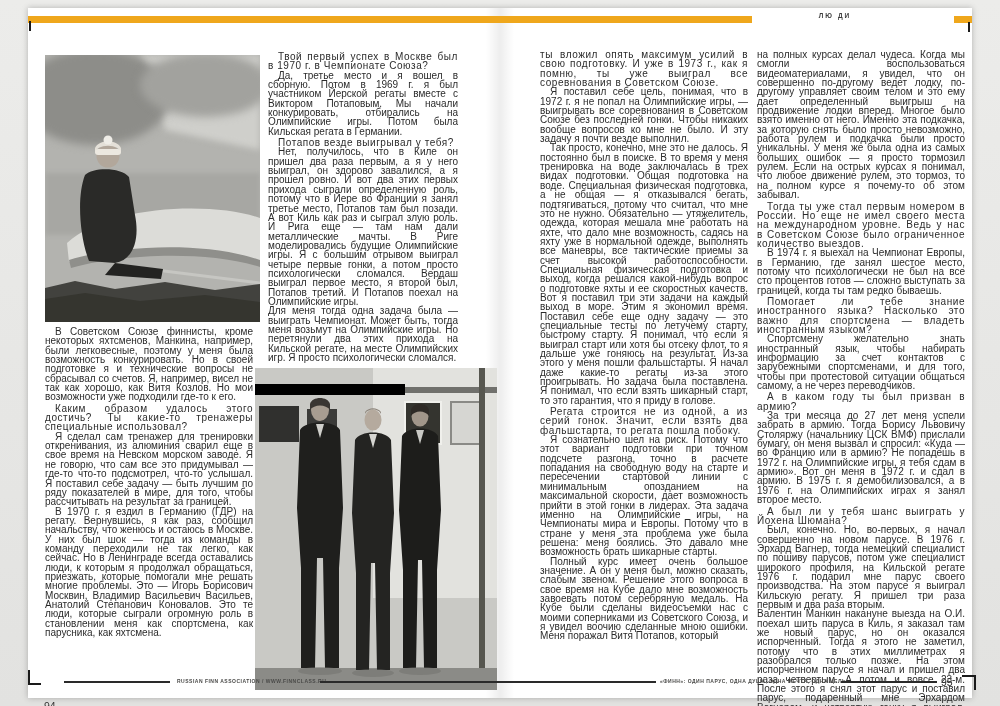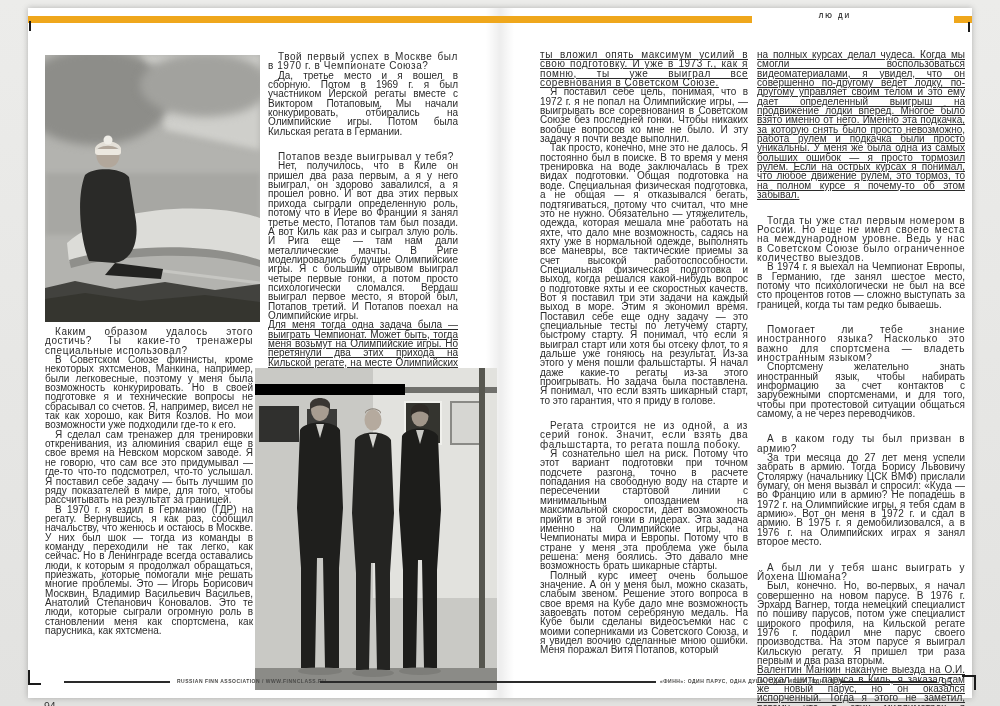--- a/index.html
+++ b/index.html
@@ -24,22 +24,22 @@
   .photo-left  { left:45px;  top:55px;  width:215px; height:267px; }
   .photo-right { left:255px; top:368px; width:242px; height:322px; }
 
   .col { position:absolute; color:#2b2b2b; font-size:10px; line-height:9.35px; }
   .col-l1 { left:45px;  top:327px; width:208px; height:340px; }
   .col-l2 { left:268px; top:52px;  width:190px; height:312px; }
   .col-r1 { left:540px; top:50px;  width:208px; height:618px; }
   .col-r2 { left:757px; top:50px;  width:208px; height:618px; }
   .para { margin:0; text-align:justify; text-indent:10px; }
   .para.q, .para.qc { letter-spacing:.55px; }
-  .para.q { margin-top:16px; }
-  .para.qc, .para.ac { text-indent:0;text-decoration:underline; }
+  .para.q { margin-top:2px; }
+  .para.qc, .para.ac { text-indent:0; }
   .col .para.q:first-child { margin-top:0; }
 
   .footer-el { position:absolute; color:#2e2e2e; }
   .rule { position:absolute; height:1.5px; background:#2a2a2a; }
   .rule-1 { left:64px;  top:681px; width:106px; }
   .rule-2 { left:320px; top:681px; width:336px; }
   .rule-3 { left:841px; top:681px; width:96px; }
   .bracket-bl { left:28px; top:670px; width:11px; height:13px;
                 border-left:2px solid #1a1a1a; border-bottom:2px solid #1a1a1a; }
   .bracket-br { left:962px; top:675px; width:12px; height:13px;
@@ -82,22 +82,22 @@
       <path d="M50,99 C50,88 76,88 76,99 L76,93 C72,84 54,84 50,93 Z" fill="#e4e0d8"></path>
       <rect x="50" y="94" width="26" height="6" rx="3" fill="#ece8e0"></rect>
       <circle cx="63" cy="85" r="4.5" fill="#efede7"></circle>
 
       <polygon points="0,233 30,226 70,234 120,227 170,235 215,229 215,267 0,267" fill="#42423e"></polygon>
       <polygon points="0,244 40,238 95,246 160,240 215,247 215,267 0,267" fill="#35352f"></polygon>
     </svg>
   </div>
 
   <div class="col col-l1">
+      <p class="para a">В Советском Союзе финнисты, кроме некоторых яхтсменов, Манкина, например, были легковесные, поэтому у меня была возможность конкурировать. Но в своей подготовке я и технические вопросы не сбрасывал со счетов. Я, например, висел не так как хорошо, как Витя Козлов. Но мои возможности уже подходили где-то к его.</p>
       <p class="para q">Каким образом удалось этого достичь? Ты какие-то тренажеры специальные использовал?</p>
-      <p class="para a">В Советском Союзе финнисты, кроме некоторых яхтсменов, Манкина, например, были легковесные, поэтому у меня была возможность конкурировать. Но в своей подготовке я и технические вопросы не сбрасывал со счетов. Я, например, висел не так как хорошо, как Витя Козлов. Но мои возможности уже подходили где-то к его.</p>
       <p class="para a">Я сделал сам тренажер для тренировки откренивания, из алюминия сварил еще в свое время на Невском морском заводе. Я не говорю, что сам все это придумывал — где-то что-то подсмотрел, что-то услышал. Я поставил себе задачу — быть лучшим по ряду показателей в мире, для того, чтобы рассчитывать на результат за границей.</p>
       <p class="para a">В 1970 г. я ездил в Германию (ГДР) на регату. Вернувшись, я как раз, сообщил начальству, что женюсь и остаюсь в Москве. У них был шок — тогда из команды в команду переходили не так легко, как сейчас. Но в Ленинграде всегда оставались люди, к которым я продолжал обращаться, приезжать, которые помогали мне решать многие проблемы. Это — Игорь Борисович Москвин, Владимир Васильевич Васильев, Анатолий Степанович Коновалов. Это те люди, которые сыграли огромную роль в становлении меня как спортсмена, как парусника, как яхтсмена.</p>
     </div>
 
   <div class="col col-l2">
       <p class="para q">Твой первый успех в Москве был в 1970 г. в Чемпионате Союза?</p>
       <p class="para a">Да, третье место и я вошел в сборную. Потом в 1969 г. я был участником Йерской регаты вместе с Виктором Потаповым. Мы начали конкурировать, отбирались на Олимпийские игры. Потом была Кильская регата в Германии.</p>
       <p class="para q">Потапов везде выигрывал у тебя?</p>
       <p class="para a">Нет, получилось, что в Киле он пришел два раза первым, а я у него выиграл, он здорово завалился, а я прошел ровно. И вот два этих первых прихода сыграли определенную роль, потому что в Йере во Франции я занял третье место, Потапов там был позади. А вот Киль как раз и сыграл злую роль. И Рига еще — там нам дали металлические мачты. В Риге моделировались будущие Олимпийские игры. Я с большим отрывом выиграл четыре первые гонки, а потом просто психологически сломался. Вердаш выиграл первое место, я второй был, Потапов третий. И Потапов поехал на Олимпийские игры.</p>
       <p class="para ac">Для меня тогда одна задача была — выиграть Чемпионат. Может быть, тогда меня возьмут на Олимпийские игры. Но перетянули два этих прихода на Кильской регате, на месте Олимпийских игр. Я просто психологически сломался.</p>

